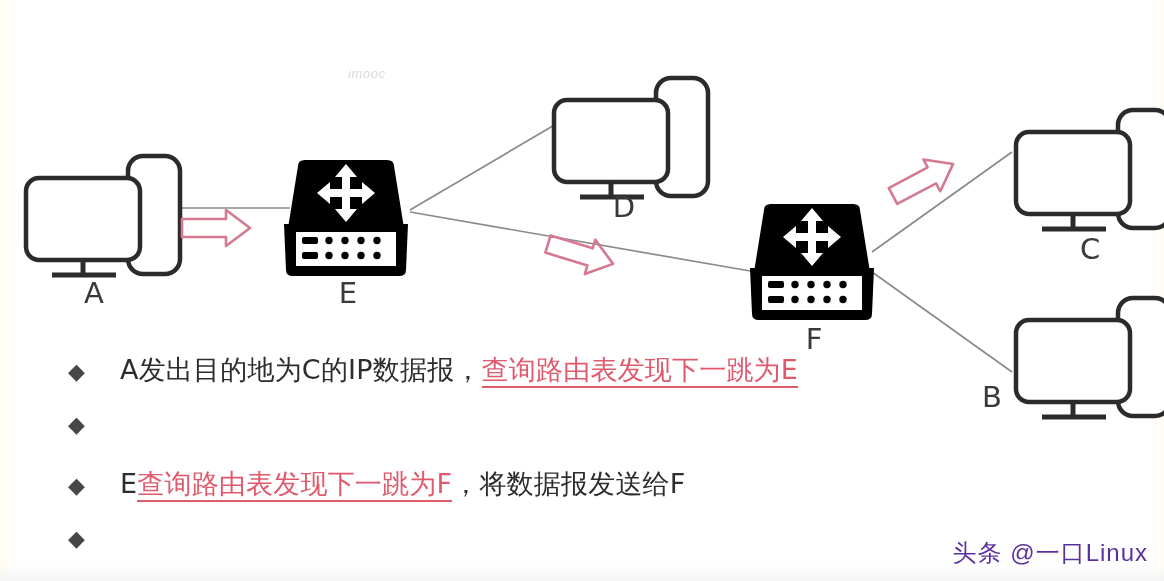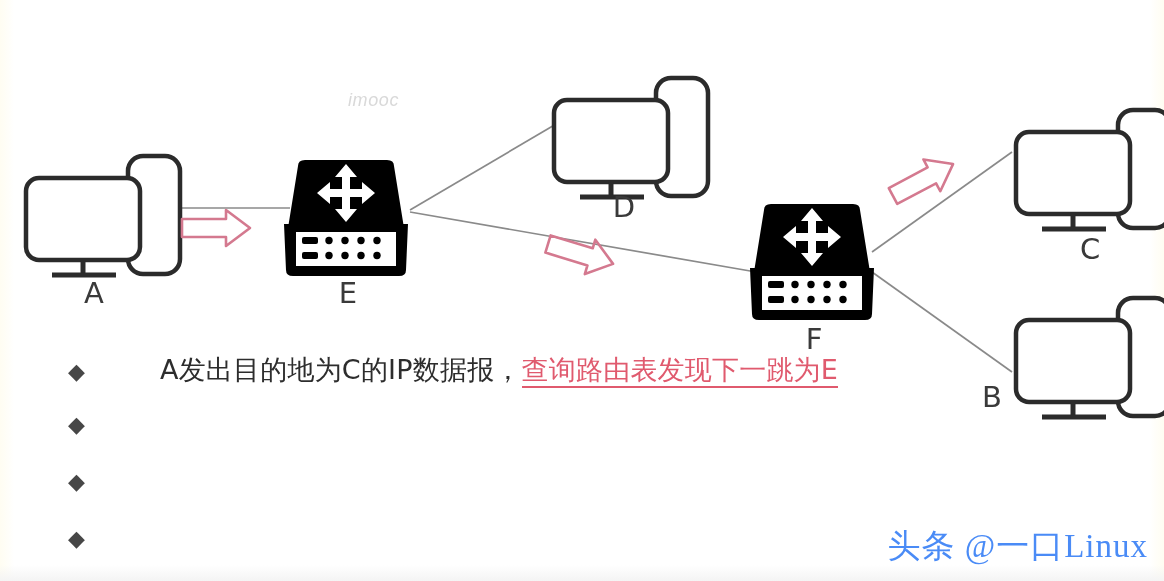--- a/index.html
+++ b/index.html
@@ -41,36 +41,36 @@
   svg.layer {
     position: absolute;
     left: 0; top: 0;
     width: 1164px;
     height: 581px;
   }
 
   
   .imooc {
     position: absolute;
-    left: 348px; top: 90px;
-    font-size: 18px;
+    left: 348px; top: 66px;
+    font-size: 13px;
     letter-spacing: 0.6px;
     color: #d9d9d9;
     user-select: none;
     font-style: italic;
   }
   .tt-watermark {
     position: absolute;
     right: 16px; bottom: 12px;
-    font-size: 33px;
-    color: #3b82f6;
+    font-size: 24px;
+    color: #4c1d95;
     opacity: .92;
     letter-spacing: 1px;
     white-space: nowrap;
-    font-family: Liberation Serif, serif;
+    font-family: Liberation Sans, sans-serif;
   }
 
   
   .node-label {
     position: absolute;
     font-size: 29px;
     color: #3a3a3a;
     font-family: "DejaVu Sans", "Liberation Sans", sans-serif;
     text-align: center;
     width: 60px;
@@ -96,21 +96,20 @@
     font-size: 22px;
     line-height: 1;
     padding-top: 5px;
   }
   .bullet-text {
     font-size: 27px;
     color: #2d2d2d;
     white-space: nowrap;
     font-family: "DejaVu Sans", "Liberation Sans", sans-serif;
     letter-spacing: 0.2px;
-    margin-left: 40px;
   }
   .bullet-text .hl {
     color: #e05a6e;
     border-bottom: 2px solid #e05a6e;
     padding-bottom: 1px;
   }
 </style>
 </head>
 <body>
 
@@ -204,19 +203,20 @@
   <div class="bullets">
     <div class="bullet-row">
       <span class="bullet-mark">◆</span>
       <span class="bullet-text"><span>A发出目的地为C的IP数据报，</span><span class="hl">查询路由表发现下一跳为E</span></span>
     </div>
     <div class="bullet-row">
       <span class="bullet-mark">◆</span>
     </div>
     <div class="bullet-row">
       <span class="bullet-mark">◆</span>
+      <span class="bullet-text"><span>E</span><span class="hl">查询路由表发现下一跳为F</span><span>，将数据报发送给F</span></span>
     </div>
     <div class="bullet-row">
       <span class="bullet-mark">◆</span>
     </div>
   </div>
 
 </div>
 
 </body></html>

